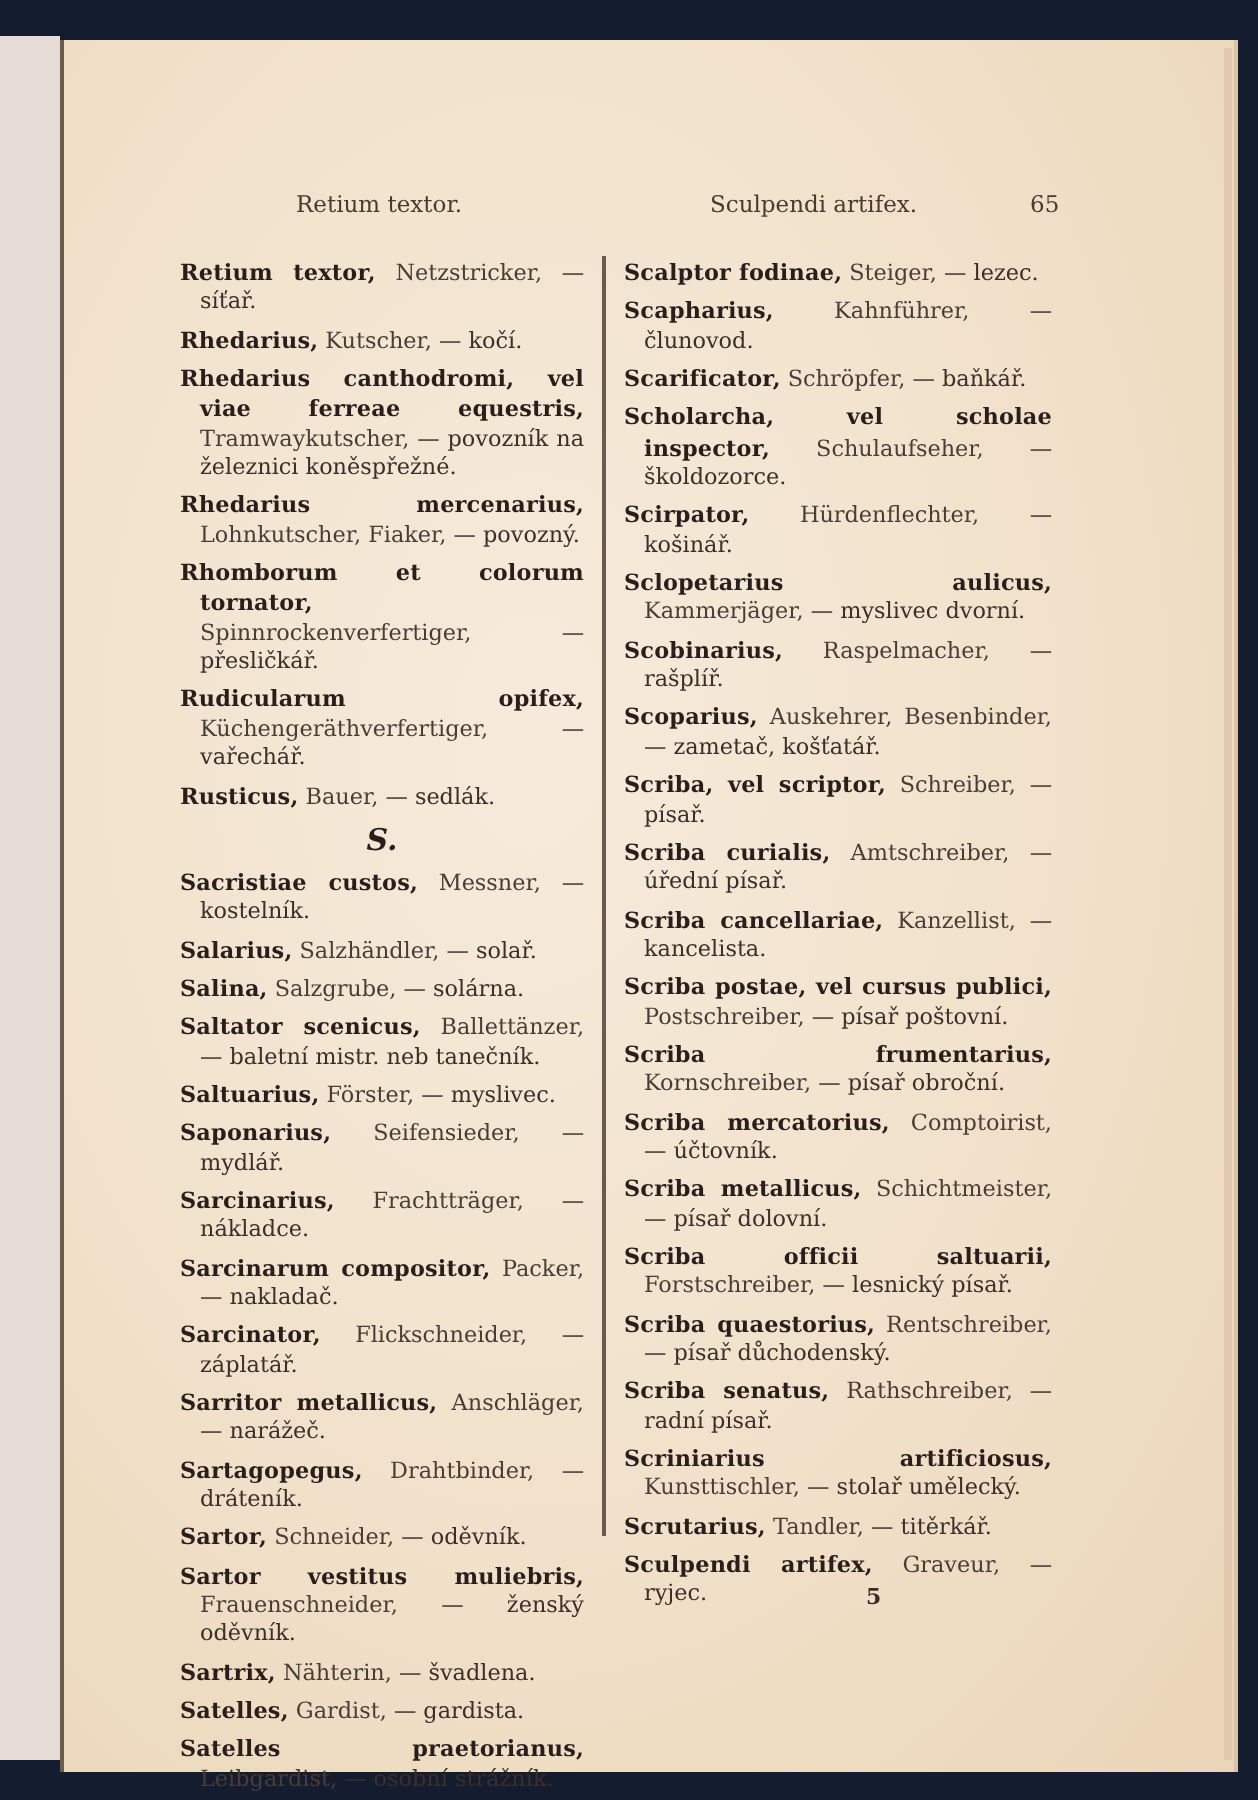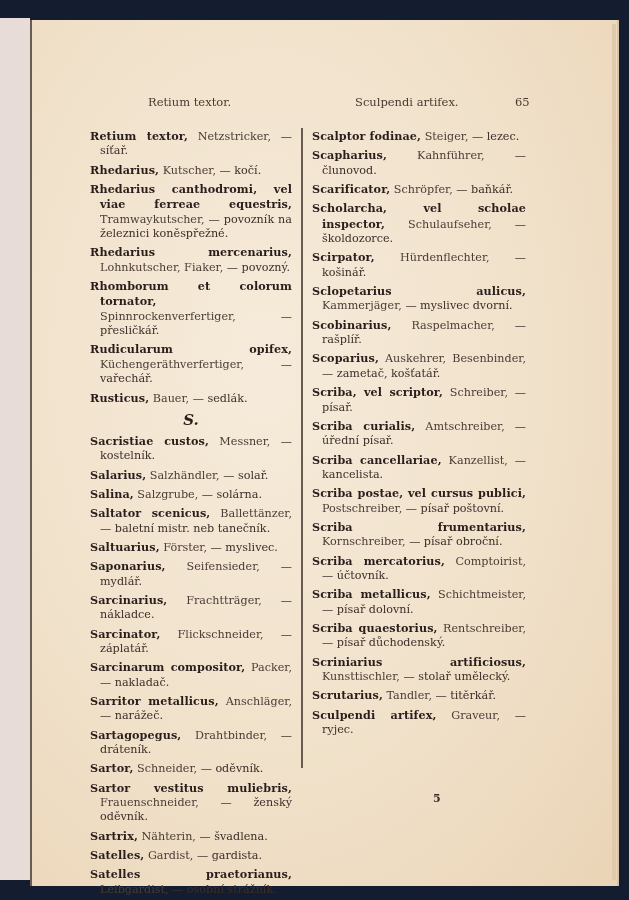--- a/index.html
+++ b/index.html
@@ -87,22 +87,22 @@
     </div>
   <div class="letter-head">S.</div>
   <div id="left-s">
       <p class="entry"><span class="term">Sacristiae custos,</span><span class="de"> Messner, </span><span class="cz">— kostelník.</span></p>
       <p class="entry"><span class="term">Salarius,</span><span class="de"> Salzhändler, </span><span class="cz">— solař.</span></p>
       <p class="entry"><span class="term">Salina,</span><span class="de"> Salzgrube, </span><span class="cz">— solárna.</span></p>
       <p class="entry"><span class="term">Saltator scenicus,</span><span class="de"> Ballettänzer, </span><span class="cz">— baletní mistr. neb tanečník.</span></p>
       <p class="entry"><span class="term">Saltuarius,</span><span class="de"> Förster, </span><span class="cz">— myslivec.</span></p>
       <p class="entry"><span class="term">Saponarius,</span><span class="de"> Seifensieder, </span><span class="cz">— mydlář.</span></p>
       <p class="entry"><span class="term">Sarcinarius,</span><span class="de"> Frachtträger, </span><span class="cz">— nákladce.</span></p>
+      <p class="entry"><span class="term">Sarcinarum compositor,</span><span class="de"> Packer, </span><span class="cz">— nakladač.</span></p>
       <p class="entry"><span class="term">Sarcinator,</span><span class="de"> Flickschneider, </span><span class="cz">— záplatář.</span></p>
-      <p class="entry"><span class="term">Sarcinarum compositor,</span><span class="de"> Packer, </span><span class="cz">— nakladač.</span></p>
       <p class="entry"><span class="term">Sarritor metallicus,</span><span class="de"> Anschläger, </span><span class="cz">— narážeč.</span></p>
       <p class="entry"><span class="term">Sartagopegus,</span><span class="de"> Drahtbinder, </span><span class="cz">— dráteník.</span></p>
       <p class="entry"><span class="term">Sartor,</span><span class="de"> Schneider, </span><span class="cz">— oděvník.</span></p>
       <p class="entry"><span class="term">Sartor vestitus muliebris,</span><span class="de"> Frauenschneider, </span><span class="cz">— ženský oděvník.</span></p>
       <p class="entry"><span class="term">Sartrix,</span><span class="de"> Nähterin, </span><span class="cz">— švadlena.</span></p>
       <p class="entry"><span class="term">Satelles,</span><span class="de"> Gardist, </span><span class="cz">— gardista.</span></p>
       <p class="entry"><span class="term">Satelles praetorianus,</span><span class="de"> Leibgardist, </span><span class="cz">— osobní strážník.</span></p>
       <p class="entry"><span class="term">Scalptor,</span><span class="de"> Schnitzer, </span><span class="cz">— řezbář.</span></p>
       <p class="entry"><span class="term">Scalptor sigillorum,</span><span class="de"> Petschierstecher, </span><span class="cz">— ryjec pečetí.</span></p>
     </div>
@@ -118,20 +118,22 @@
       <p class="entry"><span class="term">Sclopetarius aulicus,</span><span class="de"> Kammerjäger, </span><span class="cz">— myslivec dvorní.</span></p>
       <p class="entry"><span class="term">Scobinarius,</span><span class="de"> Raspelmacher, </span><span class="cz">— rašplíř.</span></p>
       <p class="entry"><span class="term">Scoparius,</span><span class="de"> Auskehrer, Besenbinder, </span><span class="cz">— zametač, košťatář.</span></p>
       <p class="entry"><span class="term">Scriba, vel scriptor,</span><span class="de"> Schreiber, </span><span class="cz">— písař.</span></p>
       <p class="entry"><span class="term">Scriba curialis,</span><span class="de"> Amtschreiber, </span><span class="cz">— úřední písař.</span></p>
       <p class="entry"><span class="term">Scriba cancellariae,</span><span class="de"> Kanzellist, </span><span class="cz">— kancelista.</span></p>
       <p class="entry"><span class="term">Scriba postae, vel cursus publici,</span><span class="de"> Postschreiber, </span><span class="cz">— písař poštovní.</span></p>
       <p class="entry"><span class="term">Scriba frumentarius,</span><span class="de"> Kornschreiber, </span><span class="cz">— písař obroční.</span></p>
       <p class="entry"><span class="term">Scriba mercatorius,</span><span class="de"> Comptoirist, </span><span class="cz">— účtovník.</span></p>
       <p class="entry"><span class="term">Scriba metallicus,</span><span class="de"> Schichtmeister, </span><span class="cz">— písař dolovní.</span></p>
+      <p class="entry"><span class="term">Scriba officii saltuarii,</span><span class="de"> Forstschreiber, </span><span class="cz">— lesnický písař.</span></p>
       <p class="entry"><span class="term">Scriba quaestorius,</span><span class="de"> Rentschreiber, </span><span class="cz">— písař důchodenský.</span></p>
+      <p class="entry"><span class="term">Scriba senatus,</span><span class="de"> Rathschreiber, </span><span class="cz">— radní písař.</span></p>
       <p class="entry"><span class="term">Scriniarius artificiosus,</span><span class="de"> Kunsttischler, </span><span class="cz">— stolař umělecký.</span></p>
       <p class="entry"><span class="term">Scrutarius,</span><span class="de"> Tandler, </span><span class="cz">— titěrkář.</span></p>
       <p class="entry"><span class="term">Sculpendi artifex,</span><span class="de"> Graveur, </span><span class="cz">— ryjec.</span></p>
     </div>
 </div>
 
 <div class="signature">5</div>
 
 </body></html>

